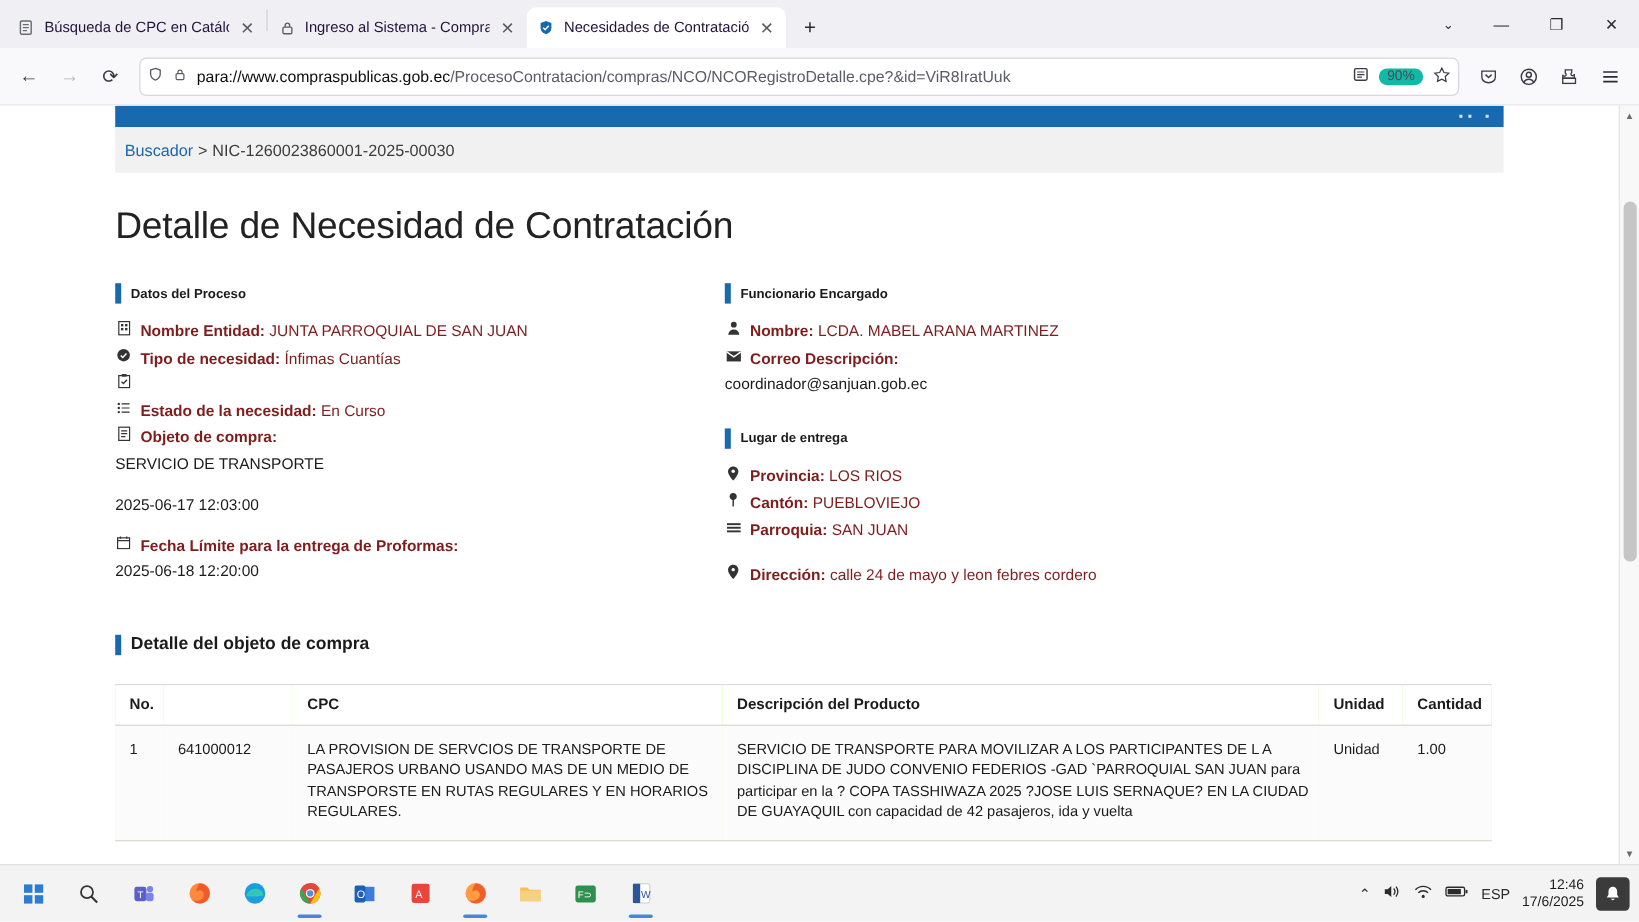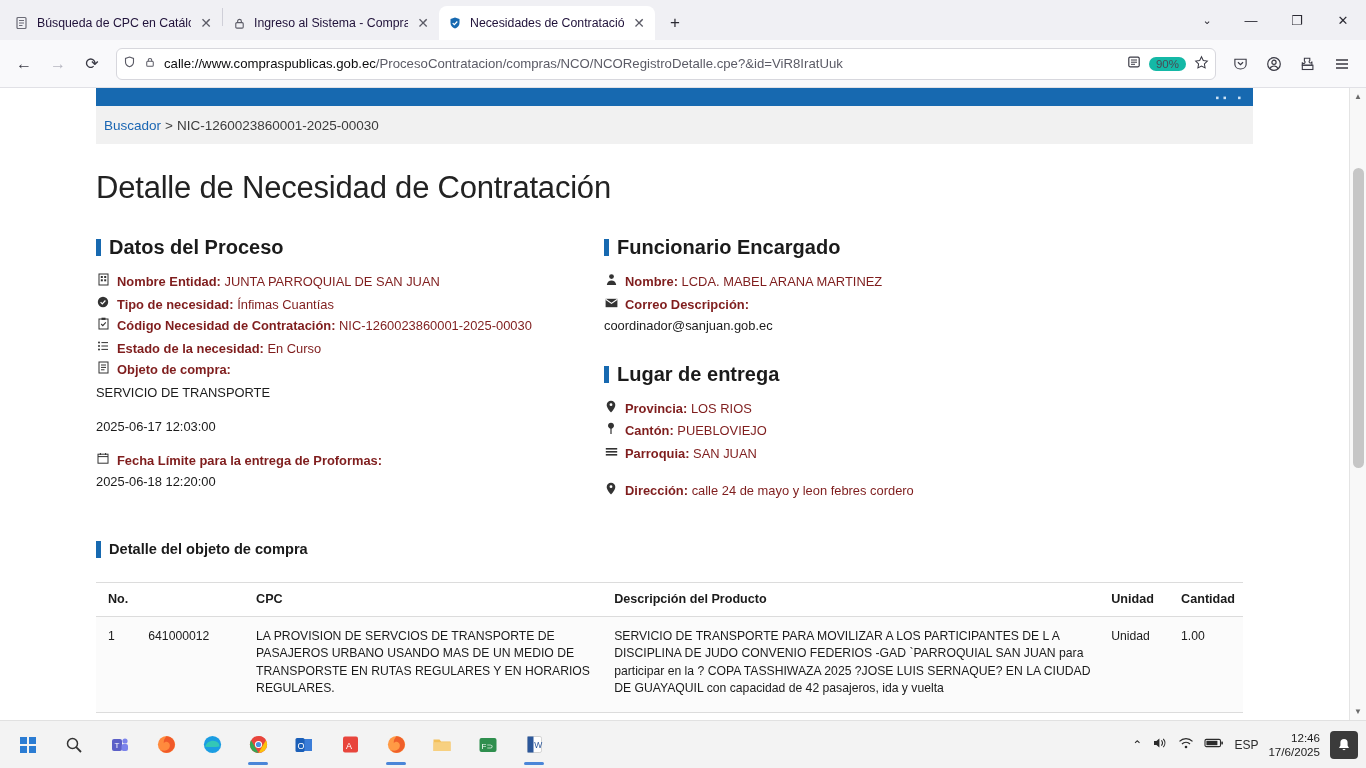--- a/index.html
+++ b/index.html
@@ -95,21 +95,21 @@
 
   h1.page-title {
     margin: 26px 0 0 96px; font-size: 31px; font-weight: 400; color: #222; letter-spacing: -0.2px;
   }
 
   .cols { display: flex; margin: 30px 0 0 0; padding: 0 96px; gap: 0; }
   .col-left { width: 508px; }
   .col-right { width: 520px; }
 
   .sec-head {
-    display: flex; align-items: center; gap: 8px; font-size: 20px; font-weight: bold; color: #1b1b1b;
+    display: flex; align-items: center; gap: 8px; font-size: 11px; font-weight: bold; color: #1b1b1b;
     margin-bottom: 14px;
   }
   .sec-head .bar { width: 5px; height: 17px; background: #1769b0; display: inline-block; }
 
   .row {
     display: flex; align-items: flex-start; gap: 7px; font-size: 12.9px; color: #7f1d1d;
     margin: 0 0 4px 0; line-height: 17.5px;
   }
   .row .ic {
     flex: 0 0 14px; width: 14px; text-align: center; font-size: 12px; color: #333; line-height: 17.5px;
@@ -244,21 +244,21 @@
         <svg width="13" height="14" viewBox="0 0 14 14">
             <path d="M7 1.6l4.3 1.5v3.8c0 2.9-2.1 4.4-4.3 5.2-2.2-.8-4.3-2.3-4.3-5.2V3.1z" fill="none" stroke="#5b5b66" stroke-width="1.2"></path>
           </svg>
       </span>
       <span class="lock">
         <svg width="12" height="14" viewBox="0 0 14 14">
             <rect x="3.2" y="6.2" width="7.6" height="5.8" rx="1.2" fill="none" stroke="#5b5b66" stroke-width="1.2"></rect>
             <path d="M5 6.2V4.8a2 2 0 0 1 4 0v1.4" fill="none" stroke="#5b5b66" stroke-width="1.2"></path>
           </svg>
       </span>
-      <span class="url"><span>calle://www.compraspublicas.gob.ec</span><span class="dim">/ProcesoContratacion/compras/NCO/NCORegistroDetalle.cpe?&amp;id=ViR8IratUuk</span></span>
+      <span class="url"><span>para://www.compraspublicas.gob.ec</span><span class="dim">/ProcesoContratacion/compras/NCO/NCORegistroDetalle.cpe?&amp;id=ViR8IratUuk</span></span>
       <span class="ic">
         <svg width="14" height="14" viewBox="0 0 14 14">
             <rect x="1.8" y="2.2" width="10.4" height="9.6" rx="1.2" fill="none" stroke="#3a3a45" stroke-width="1.2"></rect>
             <line x1="4" y1="5" x2="10" y2="5" stroke="#3a3a45" stroke-width="1"></line>
             <line x1="4" y1="7.2" x2="10" y2="7.2" stroke="#3a3a45" stroke-width="1"></line>
             <line x1="4" y1="9.3" x2="8" y2="9.3" stroke="#3a3a45" stroke-width="1"></line>
           </svg>
       </span>
       <span class="zoom">90%</span>
       <span class="ic">
@@ -346,21 +346,20 @@
             </div>
 
             <div class="row">
               <span class="ic">
                 <svg width="11" height="13" viewBox="0 0 11 13">
                     <rect x="1" y="2" width="9" height="10" fill="none" stroke="#333" stroke-width="1"></rect>
                     <rect x="3.5" y="0.7" width="4" height="2.2" fill="#333"></rect>
                     <path d="M3.2 7l1.6 1.6 3-3.2" fill="none" stroke="#333" stroke-width="1.1"></path>
                   </svg>
               </span>
-              <span><b>Código Necesidad de Contratación:</b> <span class="val">NIC-1260023860001-2025-00030</span></span>
             </div>
 
             <div class="row">
               <span class="ic">
                 <svg width="12" height="12" viewBox="0 0 12 12">
                     <circle cx="2" cy="2.6" r="1" fill="#333"></circle>
                     <circle cx="2" cy="6" r="1" fill="#333"></circle>
                     <circle cx="2" cy="9.4" r="1" fill="#333"></circle>
                     <line x1="4.4" y1="2.6" x2="11" y2="2.6" stroke="#333" stroke-width="1"></line>
                     <line x1="4.4" y1="6" x2="11" y2="6" stroke="#333" stroke-width="1"></line>

